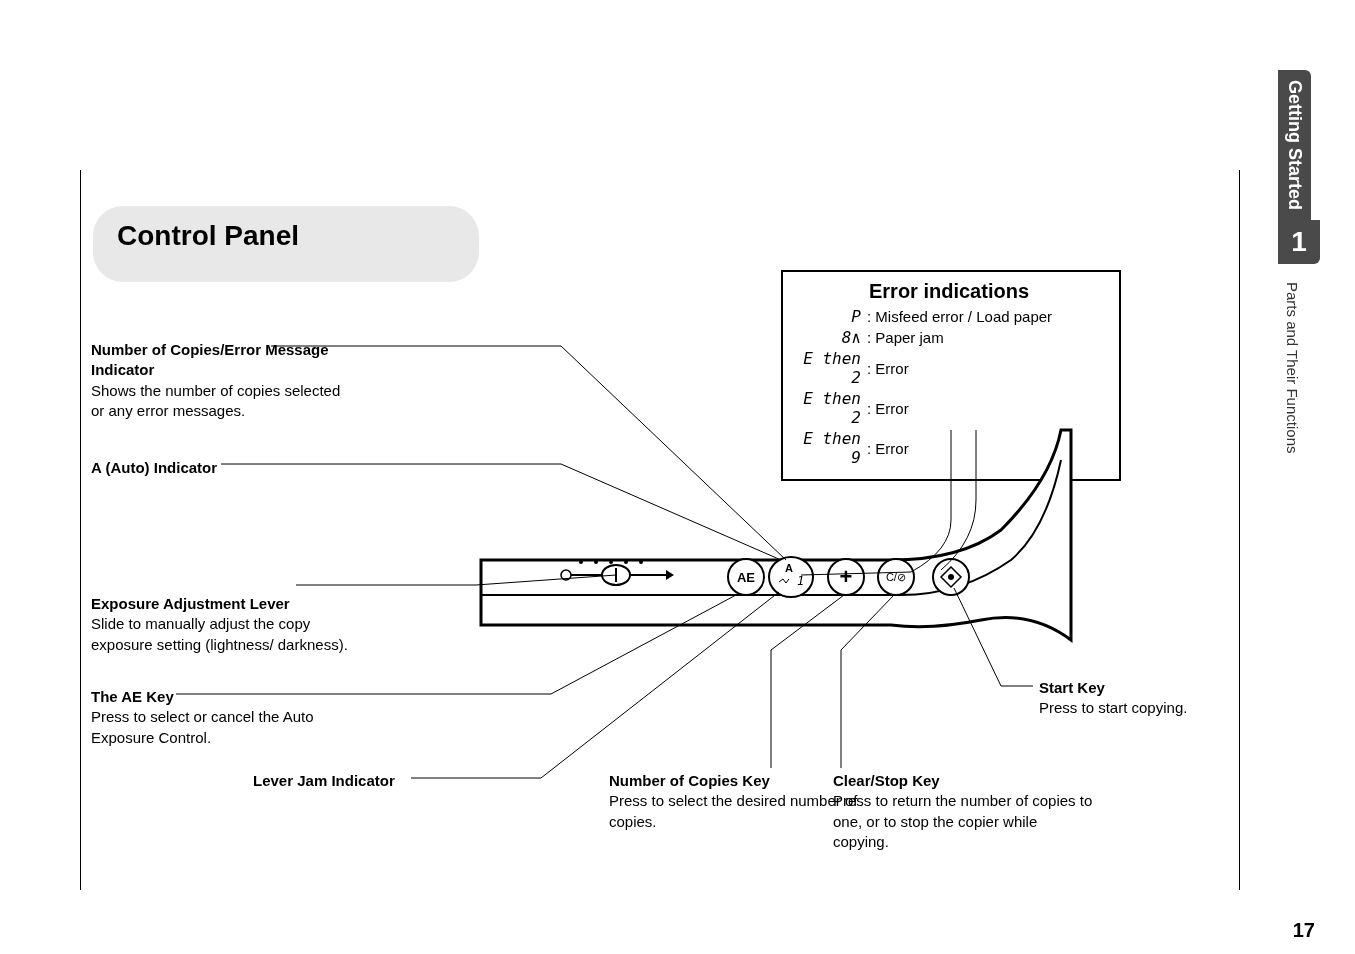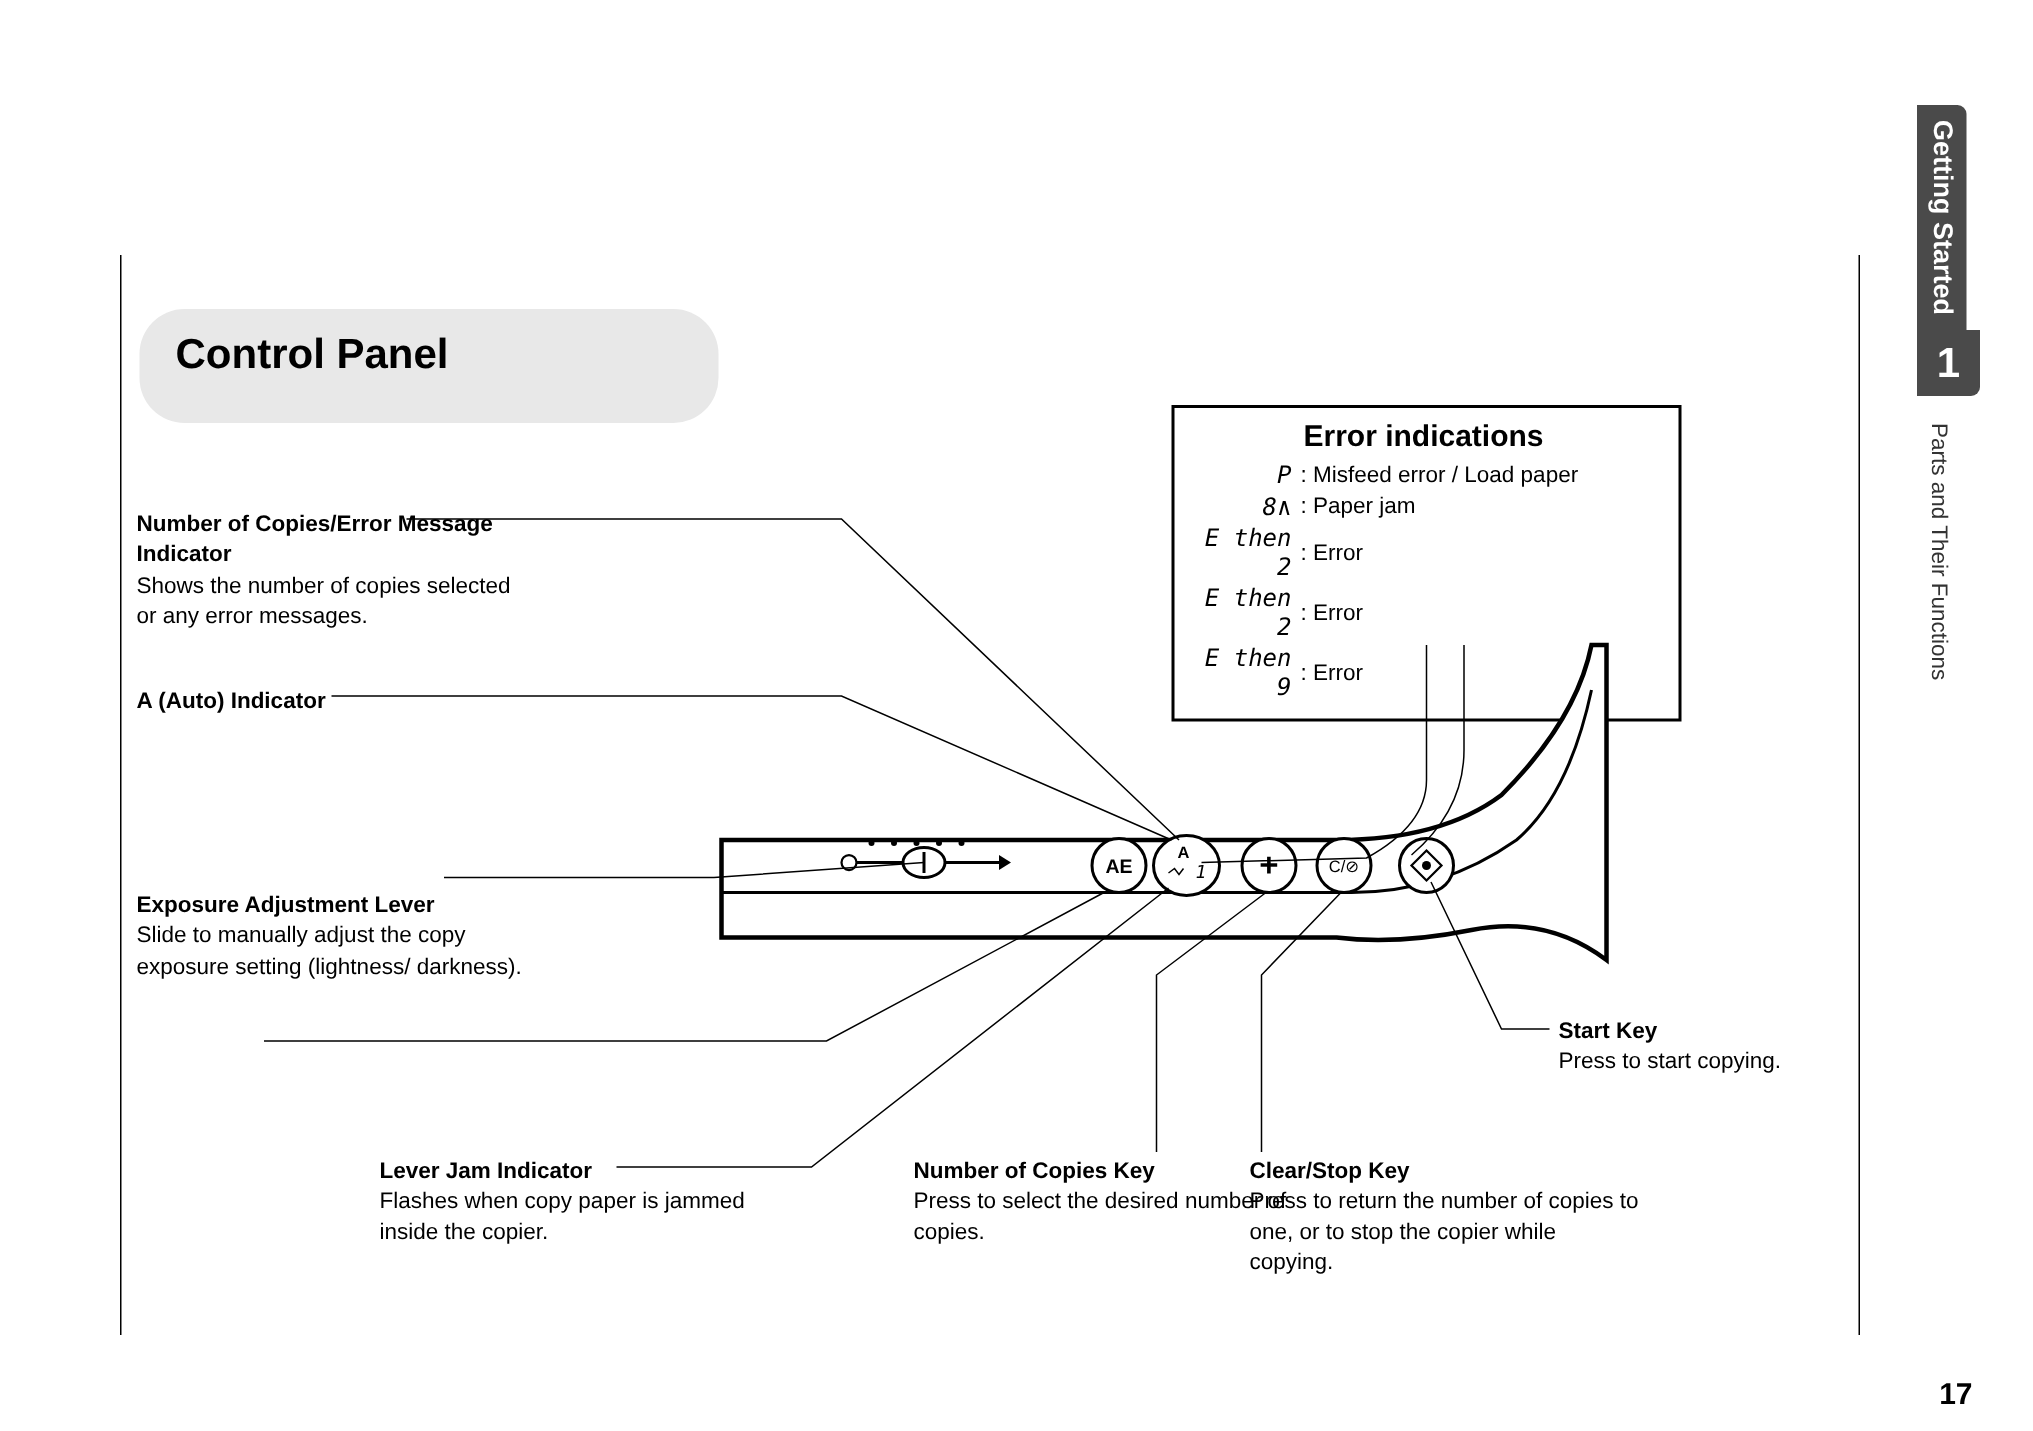--- a/index.html
+++ b/index.html
@@ -158,24 +158,27 @@
     <b>Number of Copies/Error Message Indicator</b><br>
     <span>Shows the number of copies selected or any error messages.</span>
   </div>
   <div class="callout" style="left:10px; top:288px;text-align:center;">
     <b>A (Auto) Indicator</b><br>
   </div>
   <div class="callout" style="left:10px; top:424px;">
     <b>Exposure Adjustment Lever</b><br>
     <span>Slide to manually adjust the copy exposure setting (lightness/ darkness).</span>
   </div>
+  <div class="callout" style="left:10px; top:517px;">
+    <b>The AE Key</b><br>
+    <span>Press to select or cancel the Auto Exposure Control.</span>
+  </div>
 
   <div class="callout" style="left:172px; top:601px;">
     <b>Lever Jam Indicator</b><br>
-    <span>Flashes when copy paper is jammed inside the copier.</span>
   </div>
   <div class="callout" style="left:528px; top:601px;">
     <b>Number of Copies Key</b><br>
     <span>Press to select the desired number of copies.</span>
   </div>
   <div class="callout" style="left:752px; top:601px;">
     <b>Clear/Stop Key</b><br>
     <span>Press to return the number of copies to one, or to stop the copier while copying.</span>
   </div>
   <div class="callout" style="left:958px; top:508px;">

